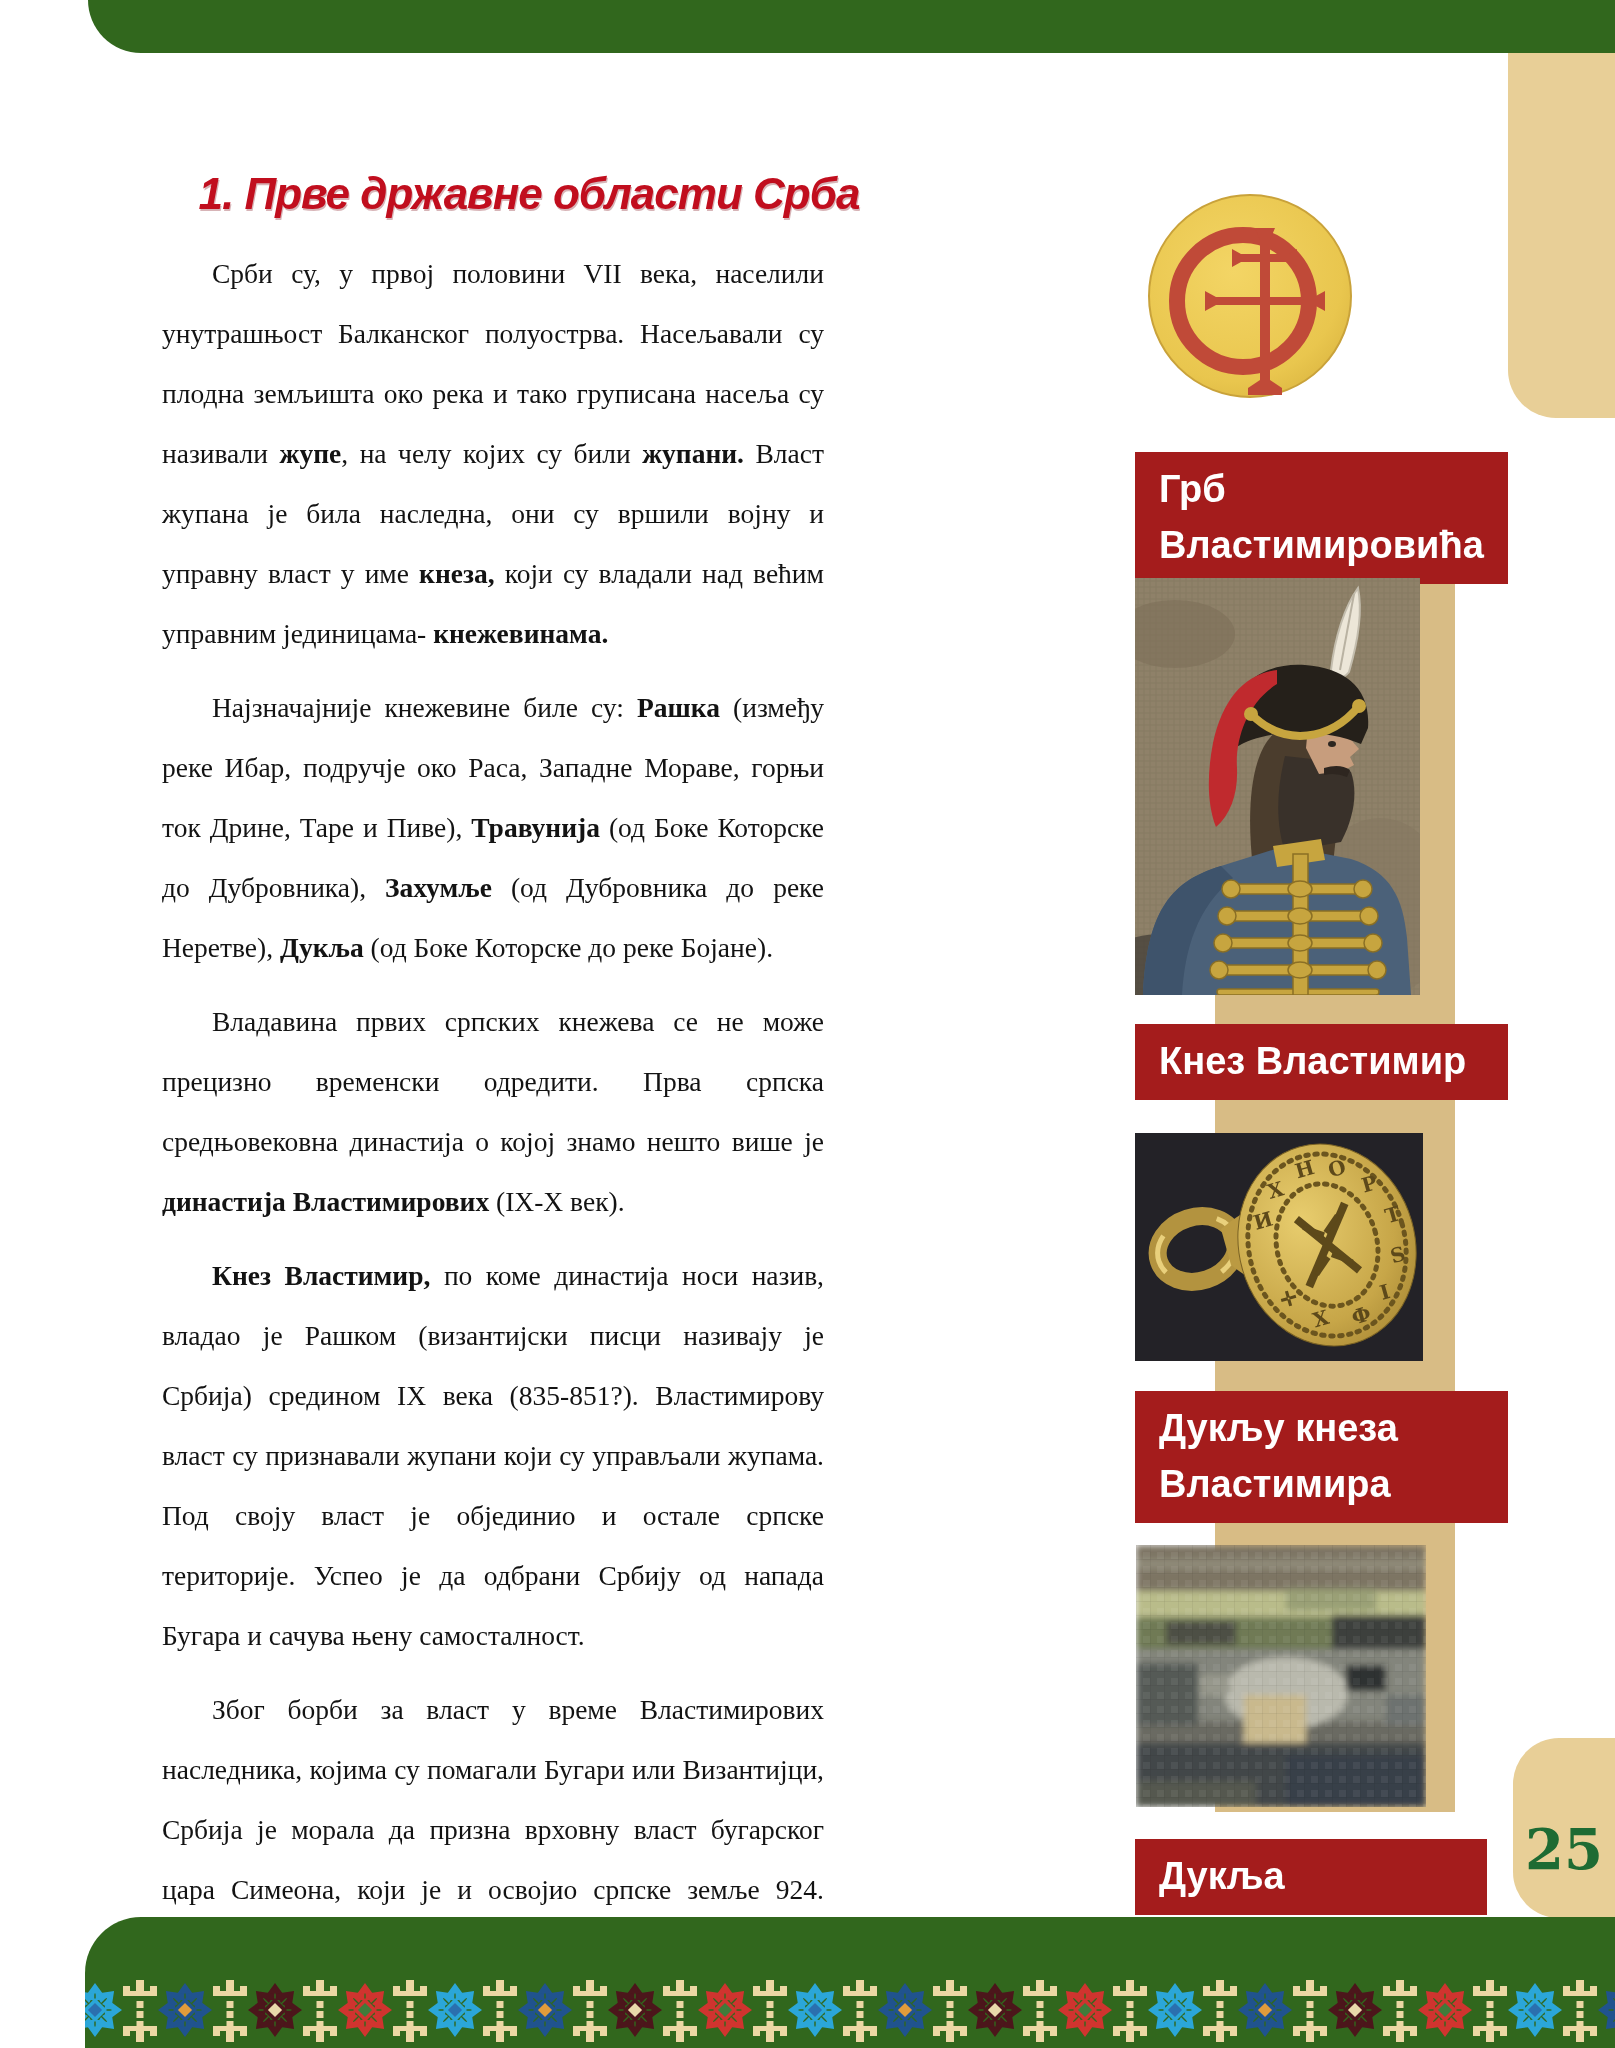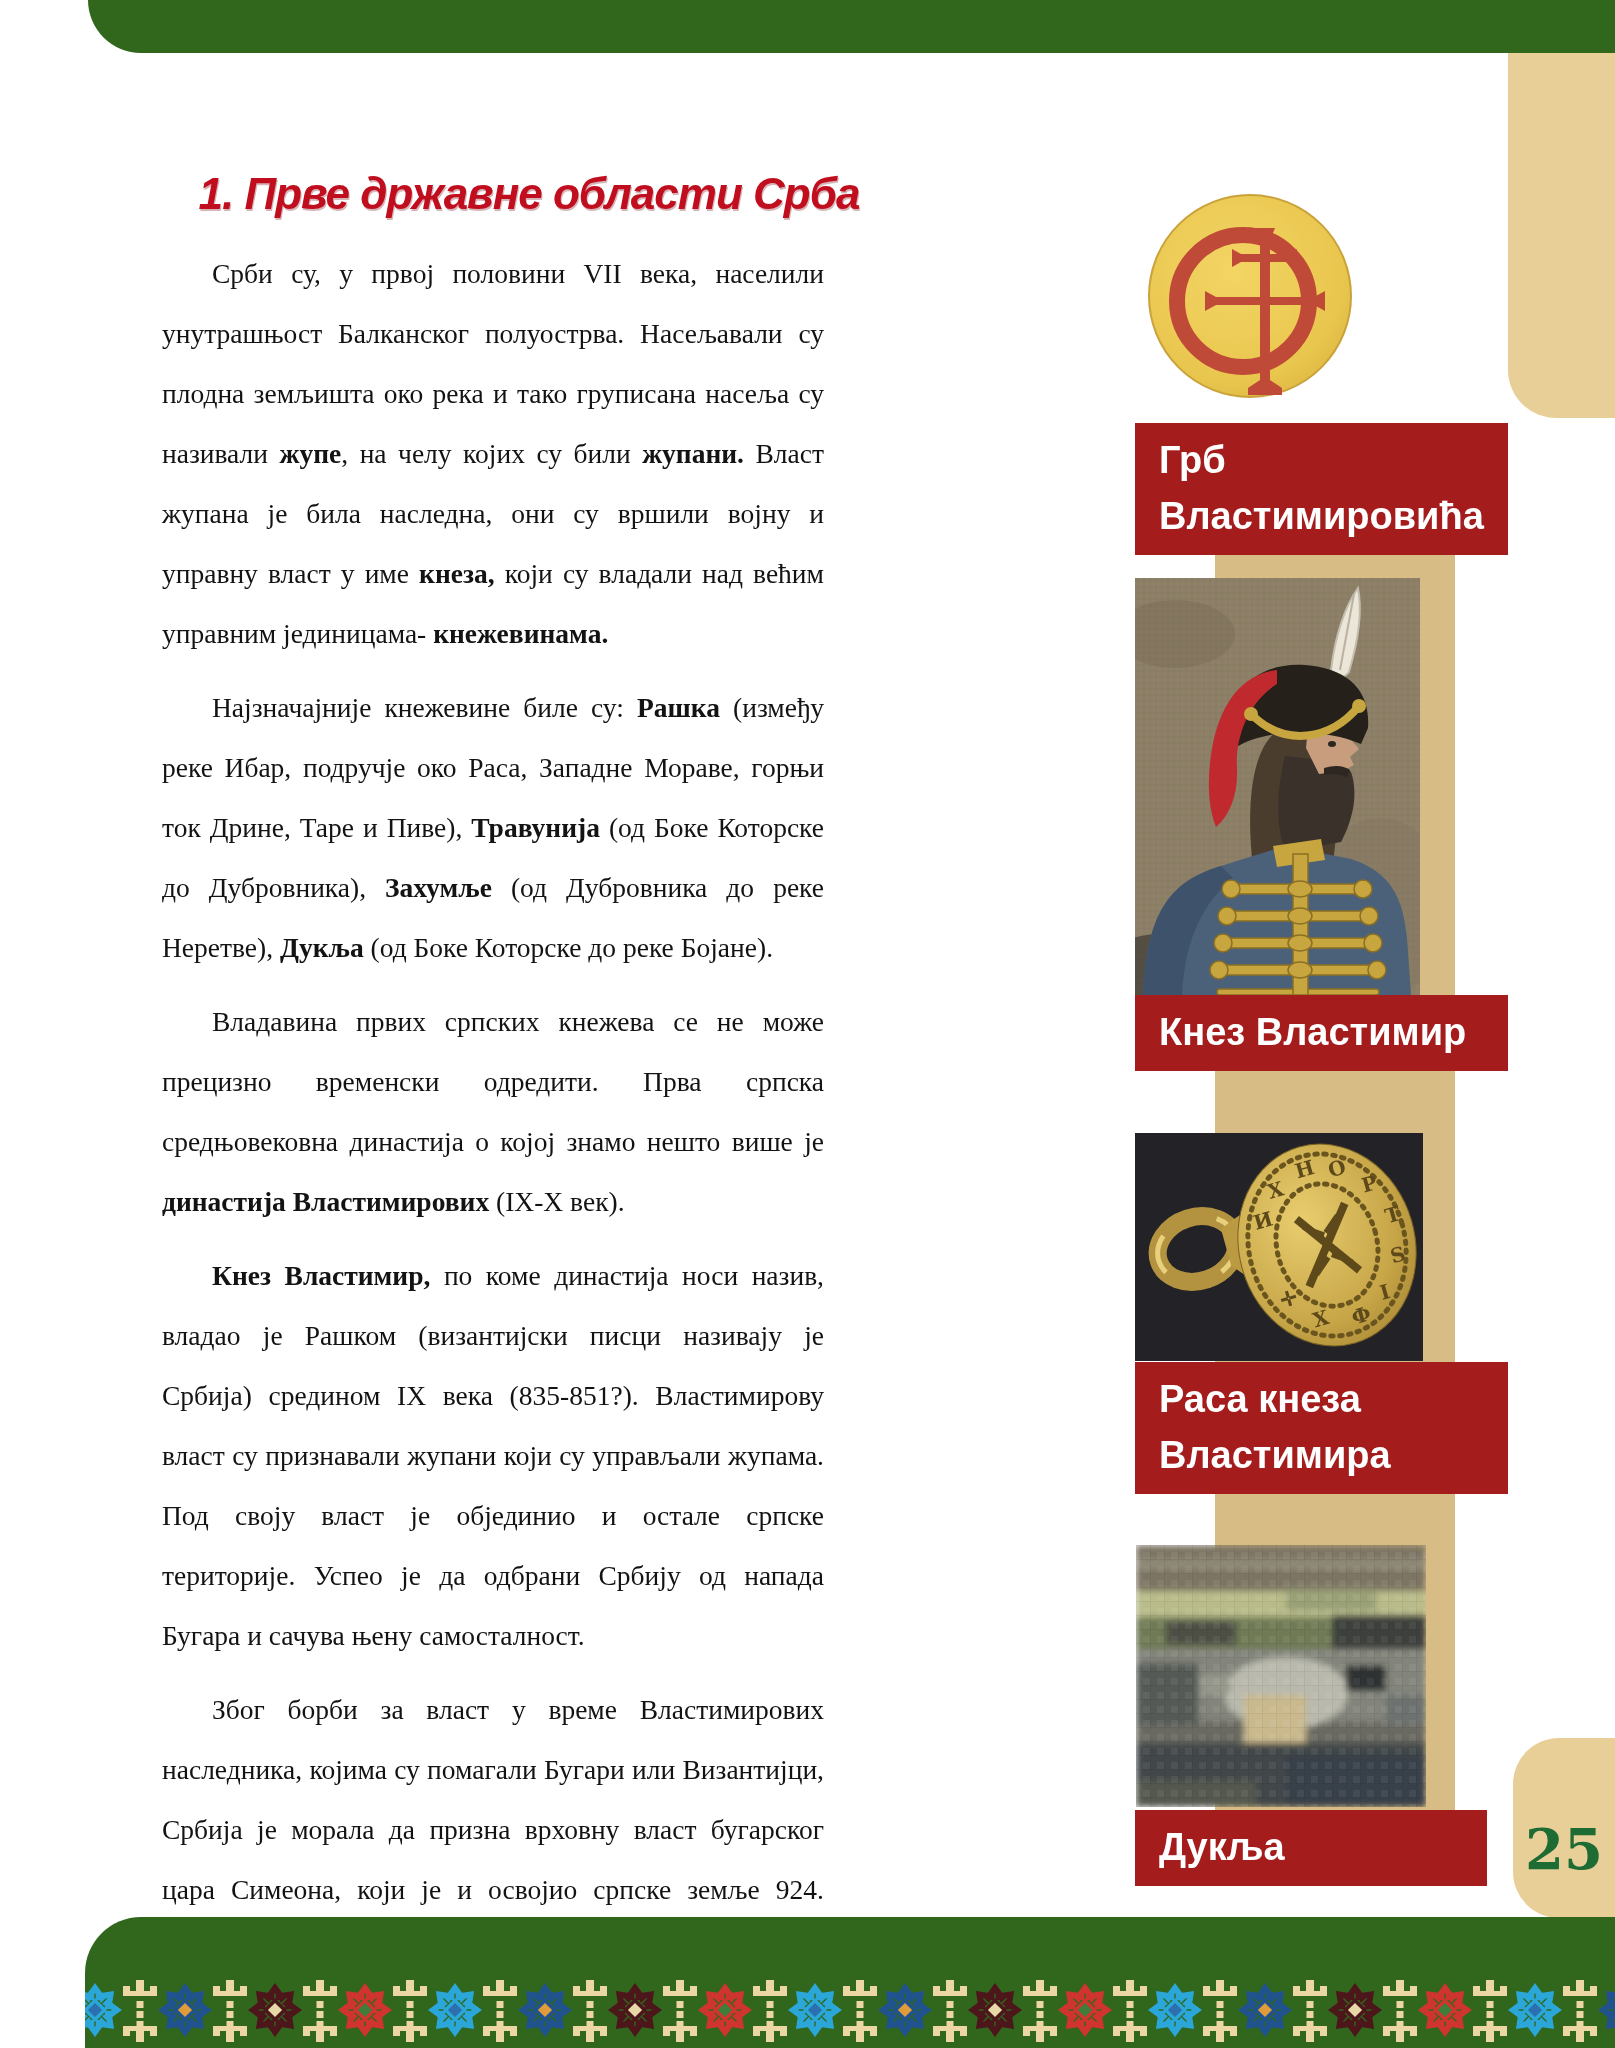--- a/index.html
+++ b/index.html
@@ -31,21 +31,21 @@
   .fig-coat{left:1144px;top:190px;width:212px;height:212px;}
   .fig-portrait{left:1135px;top:578px;width:285px;height:417px;}
   .fig-seal{left:1135px;top:1133px;width:288px;height:228px;}
   .fig-ruins{left:1136px;top:1545px;width:290px;height:262px;}
   .figure svg{display:block;width:100%;height:100%;}
 
   .cap{
     position:absolute;left:1135px;width:373px;box-sizing:border-box;
     background:var(--caption-red);color:#ffffff;
     font-family:"Liberation Sans", sans-serif;font-weight:bold;
-    font-size:38px;line-height:56px;padding:9px 4px 11px 24px;
+    font-size:38px;line-height:56px;padding:9px 4px 11px 24px;margin-top:29px;
   }
   .cap1{top:423px;} .cap2{top:995px;} .cap3{top:1362px;} .cap4{top:1810px;width:352px;}
 
   .tab-page{
     position:absolute;right:0;top:1738px;width:102px;height:180px;background:var(--tan-tab);
     border-top-left-radius:46px;border-bottom-left-radius:46px;
   }
   .page-num{
     padding-top:78px;text-align:center;
     font-family:"DejaVu Serif", serif;font-weight:bold;font-size:56px;color:var(--page-num-green);
@@ -186,21 +186,21 @@
         <path d="M166,144 L218,80"></path>
           <path d="M172,82 L214,142"></path>
         <path d="M176,90 L190,100" stroke-width="5"></path>
           <path d="M196,124 L210,134" stroke-width="5"></path>
         <path d="M208,88 L196,98" stroke-width="5"></path>
           <path d="M188,126 L176,136" stroke-width="5"></path>
       </g>
     </g>
   </svg>
 </div>
-<div class="cap cap3">Раса кнеза Властимира</div>
+<div class="cap cap3">Дукљу кнеза Властимира</div>
 
 <div class="figure fig-ruins">
   <svg viewBox="0 0 290 262">
     <defs>
         <filter id="blur">
           <feGaussianBlur stdDeviation="3"></feGaussianBlur>
         </filter>
       <pattern id="px" width="14" height="14" patternUnits="userSpaceOnUse">
         <rect width="14" height="14" fill="none"></rect>
         <path d="M0,0 h14 M0,0 v14" stroke="rgba(0,0,0,0.10)" stroke-width="1"></path>

